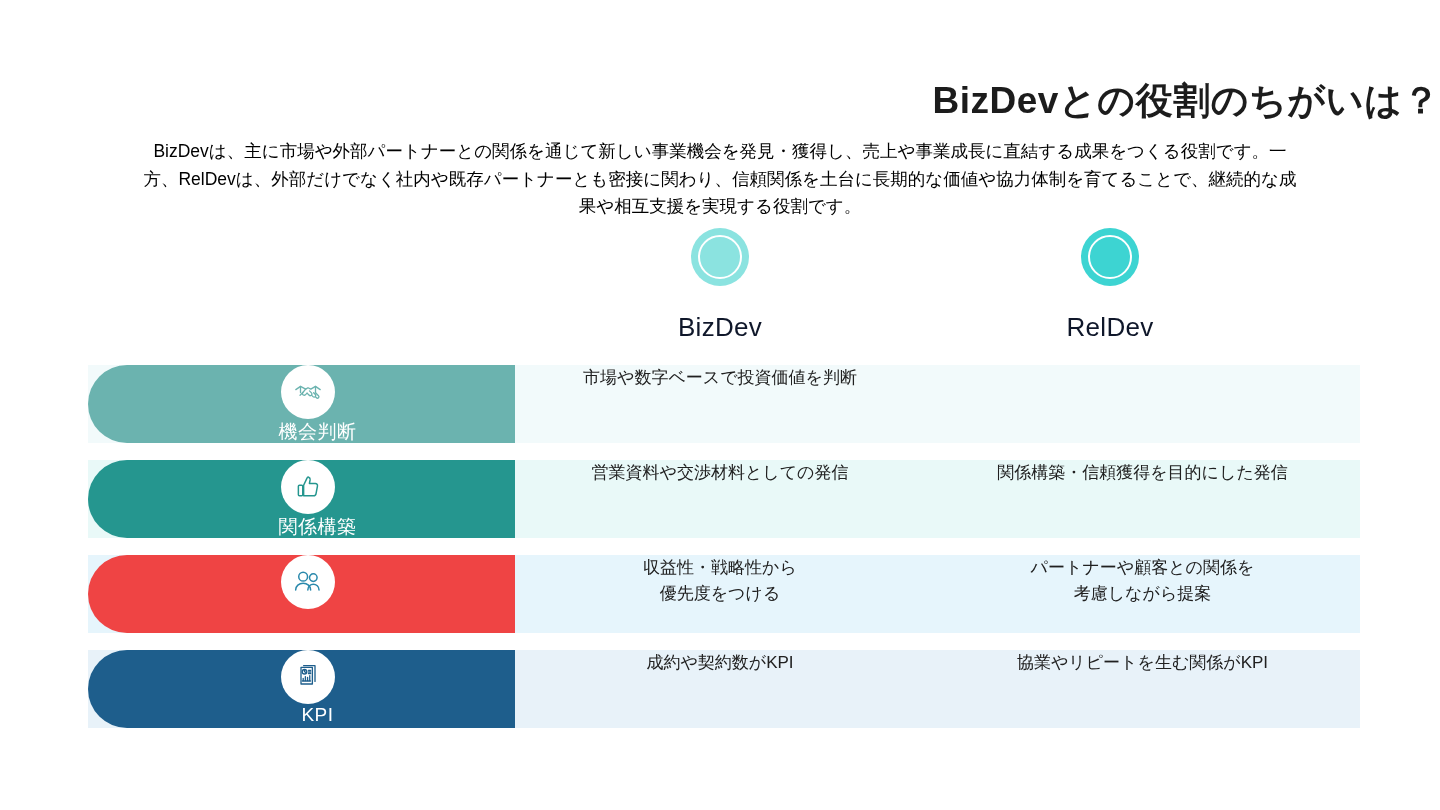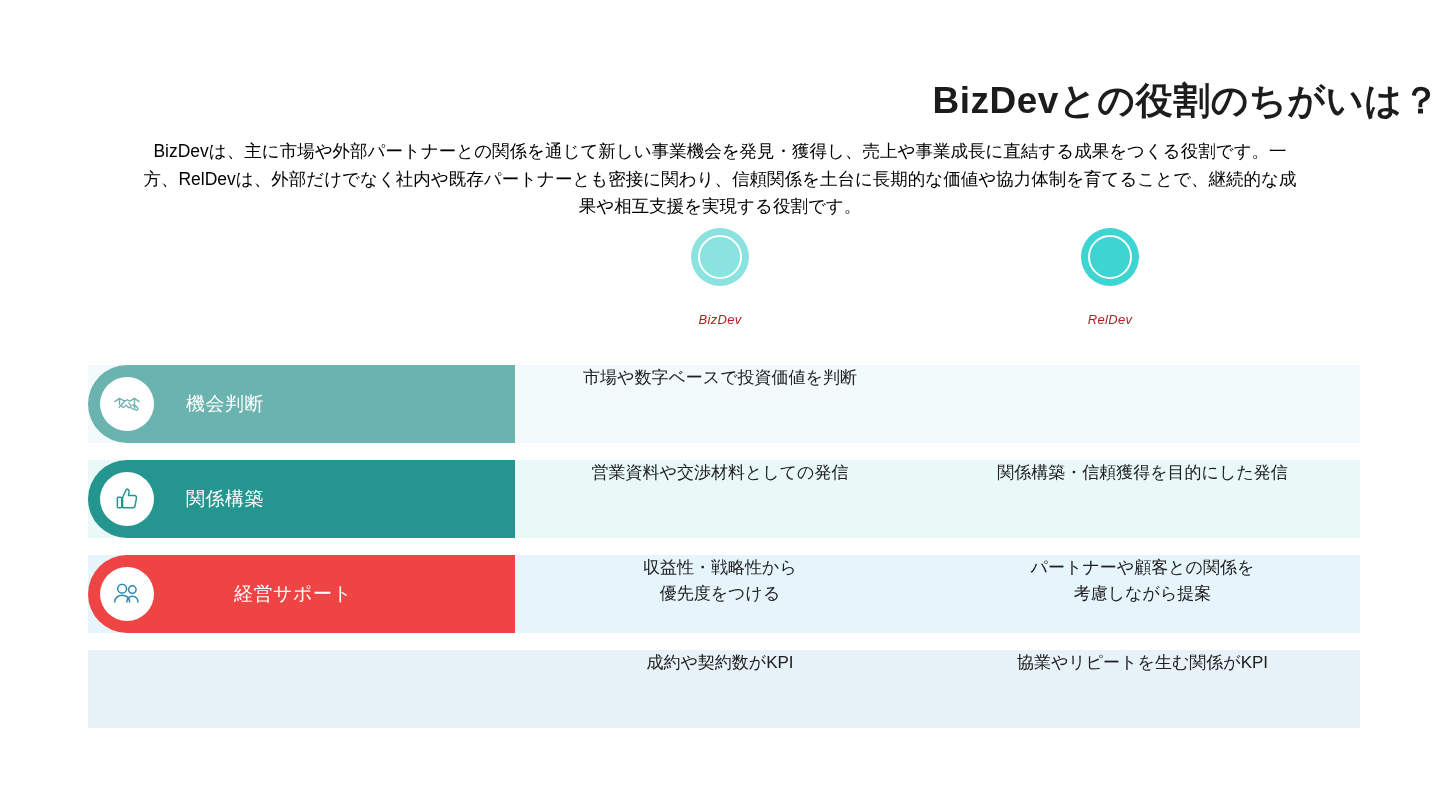--- a/index.html
+++ b/index.html
@@ -62,24 +62,23 @@
     position: absolute;
     left: 7px;
     top: 7px;
     right: 7px;
     bottom: 7px;
     border-radius: 50%;
     border: 2px solid #ffffff;
   }
   .col-label {
     margin-top: 26px;
-    font-size: 13px;
-    color: #b91c1c;
+    font-size: 26px;
+    color: #0f172a;
     letter-spacing: 0.3px;
-    font-style: italic;
   }
 
   
   .matrix {
     position: absolute;
     left: 88px;
     top: 365px;
     width: 1272px;
   }
   .row {
@@ -100,20 +99,21 @@
   .row-pill {
     position: absolute;
     left: 0;
     top: 0;
     height: 78px;
     width: 427px;
     border-top-left-radius: 39px;
     border-bottom-left-radius: 39px;
     display: flex;
     align-items: center;
+    flex-direction: column;
   }
   .row-icon {
     width: 54px;
     height: 54px;
     border-radius: 50%;
     background: #ffffff;
     margin-left: 12px;
     flex: 0 0 auto;
     display: flex;
     align-items: center;
@@ -213,20 +213,34 @@
       </div>
       <div class="cell biz">
         <div>収益性・戦略性から<br>優先度をつける</div>
       </div>
       <div class="cell rel">
         <div>パートナーや顧客との関係を<br>考慮しながら提案</div>
       </div>
     </div>
     <div class="row">
       <div class="row-band" style="background: rgb(232, 242, 249);"></div>
+      <div class="row-pill" style="background: rgb(30, 94, 140);">
+        <div class="row-icon">
+          <svg width="28" height="28" viewBox="0 0 32 32" fill="none" stroke="#1E5E8C" stroke-width="1.5" stroke-linecap="round" stroke-linejoin="round">
+            <path d="M8 5 L21 5 L21 24 L8 24 Z"></path>
+            <path d="M11 3 L24 3 L24 21"></path>
+            <circle cx="12" cy="10" r="2.6"></circle>
+            <path d="M12 8 L12 10 L13.6 10.8"></path>
+            <path d="M16.5 8.4 L19 8.4 M16.5 10.2 L19 10.2 M16.5 12 L19 12"></path>
+            <path d="M10.5 20 L10.5 17.5 M13 20 L13 15.5 M15.5 20 L15.5 16.6 M18 20 L18 14.5"></path>
+            <path d="M9.6 20.6 L18.8 20.6"></path>
+          </svg>
+        </div>
+        <div class="row-label">KPI</div>
+      </div>
       <div class="cell biz">
         <div>成約や契約数がKPI</div>
       </div>
       <div class="cell rel">
         <div>協業やリピートを生む関係がKPI</div>
       </div>
     </div>
   </div>
 
 </body></html>

